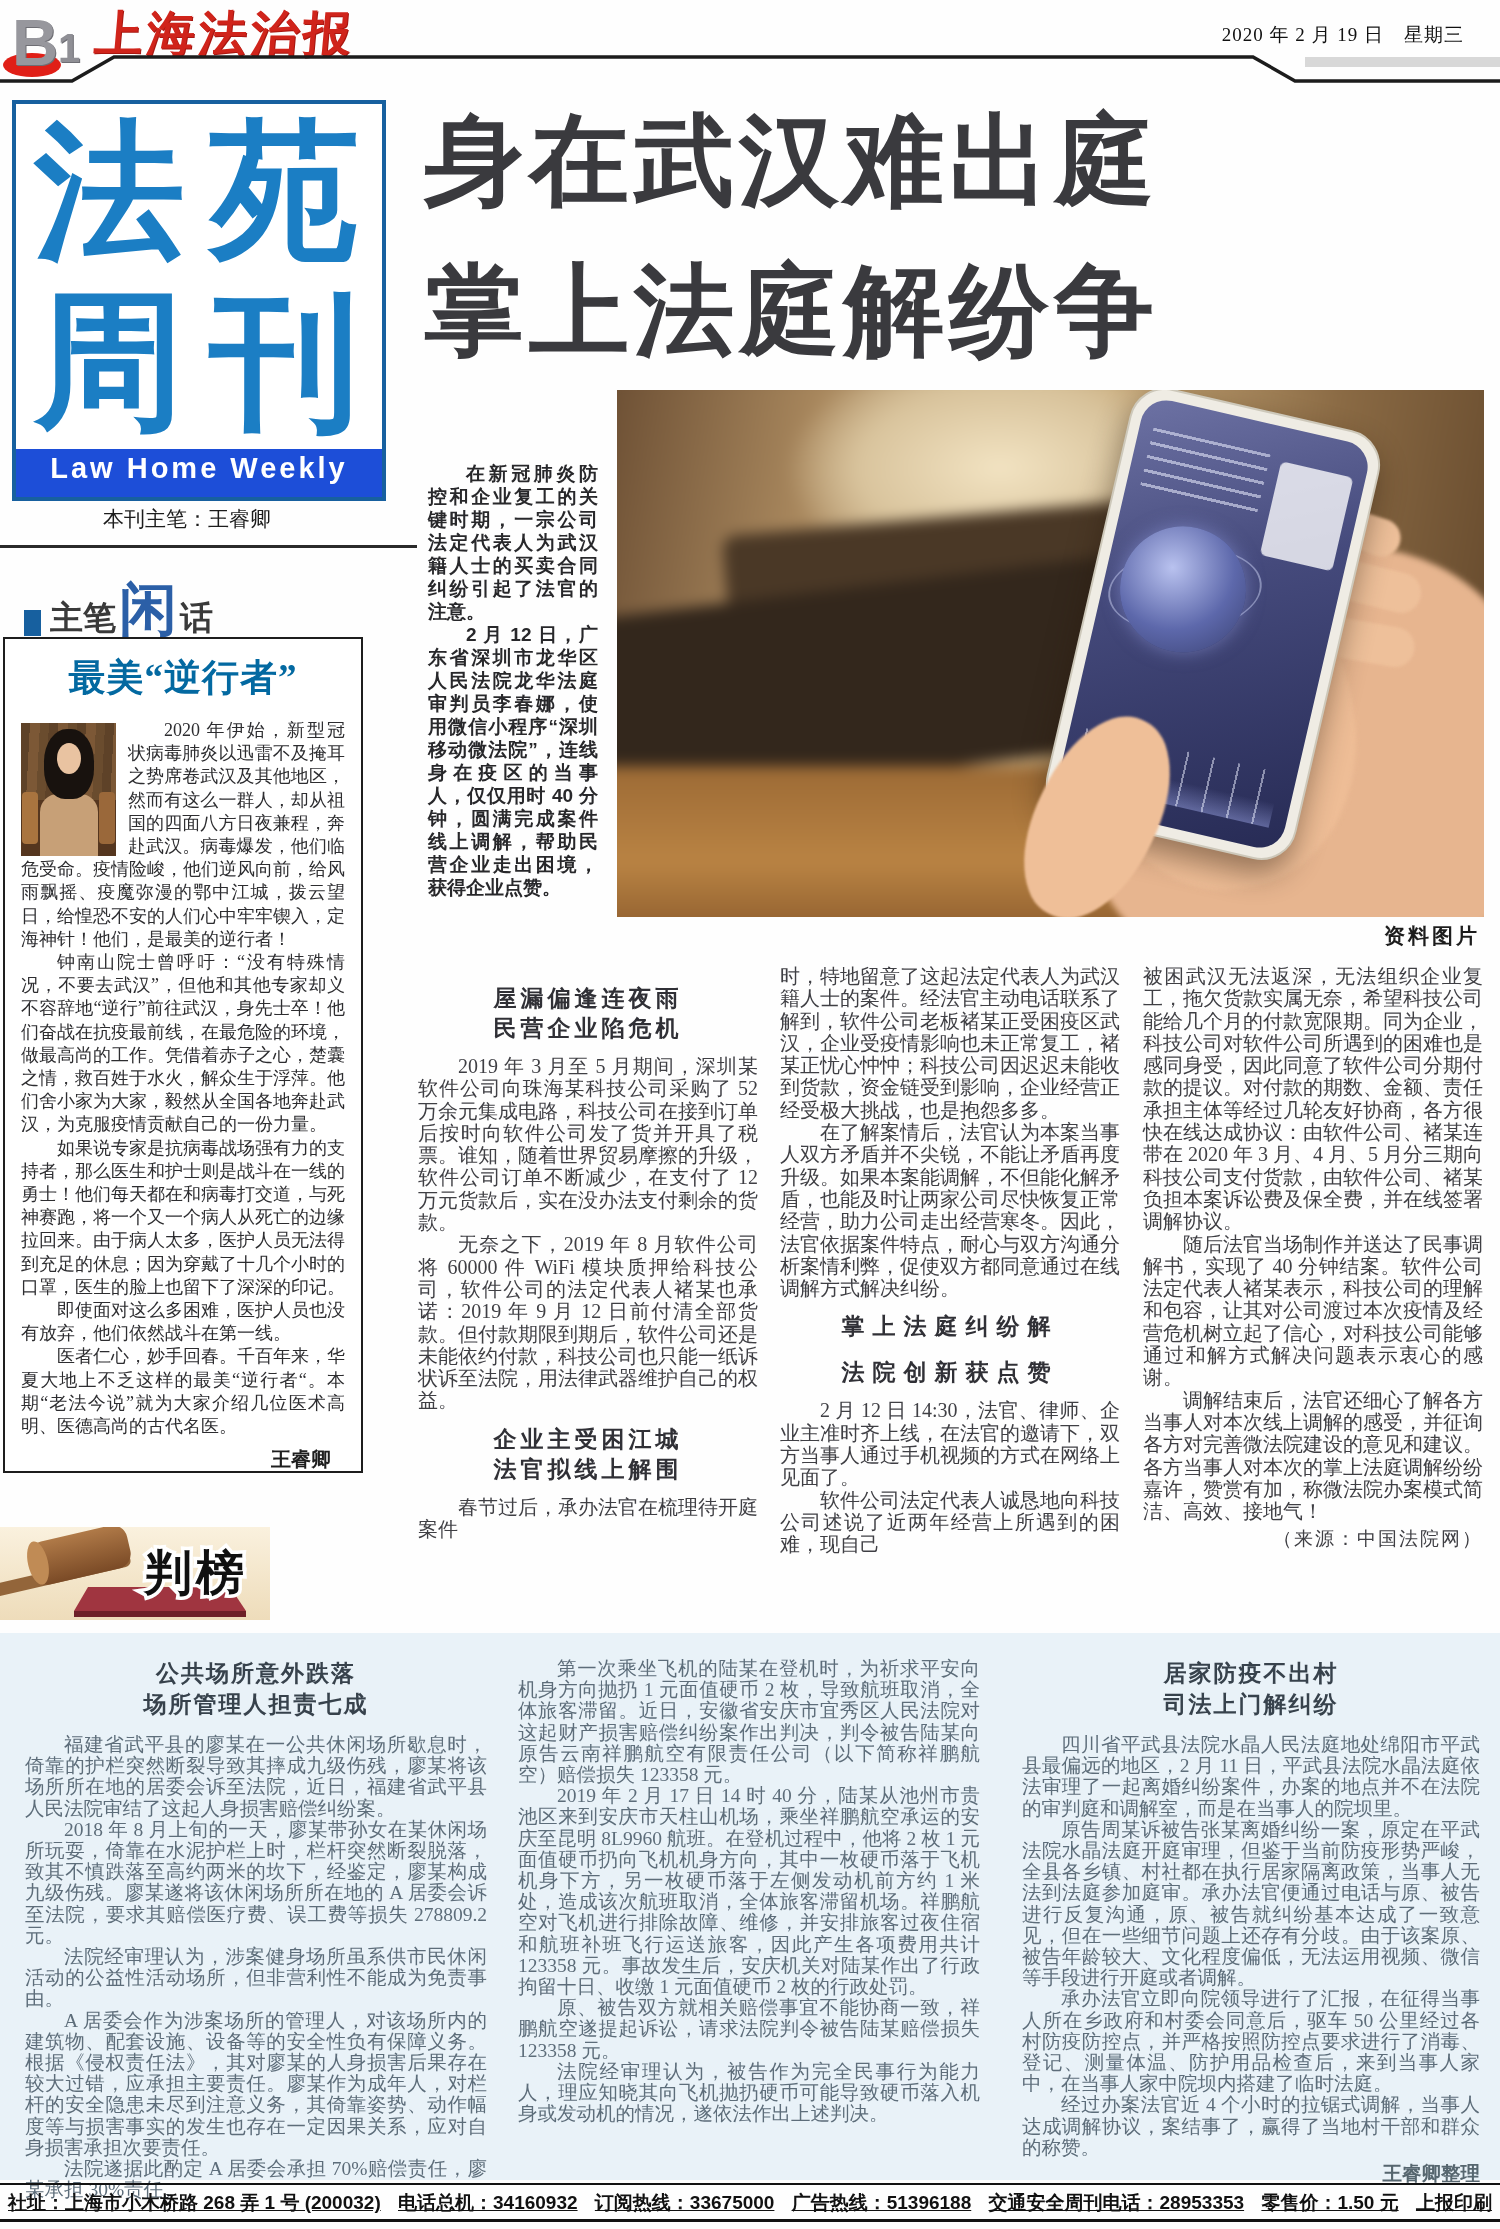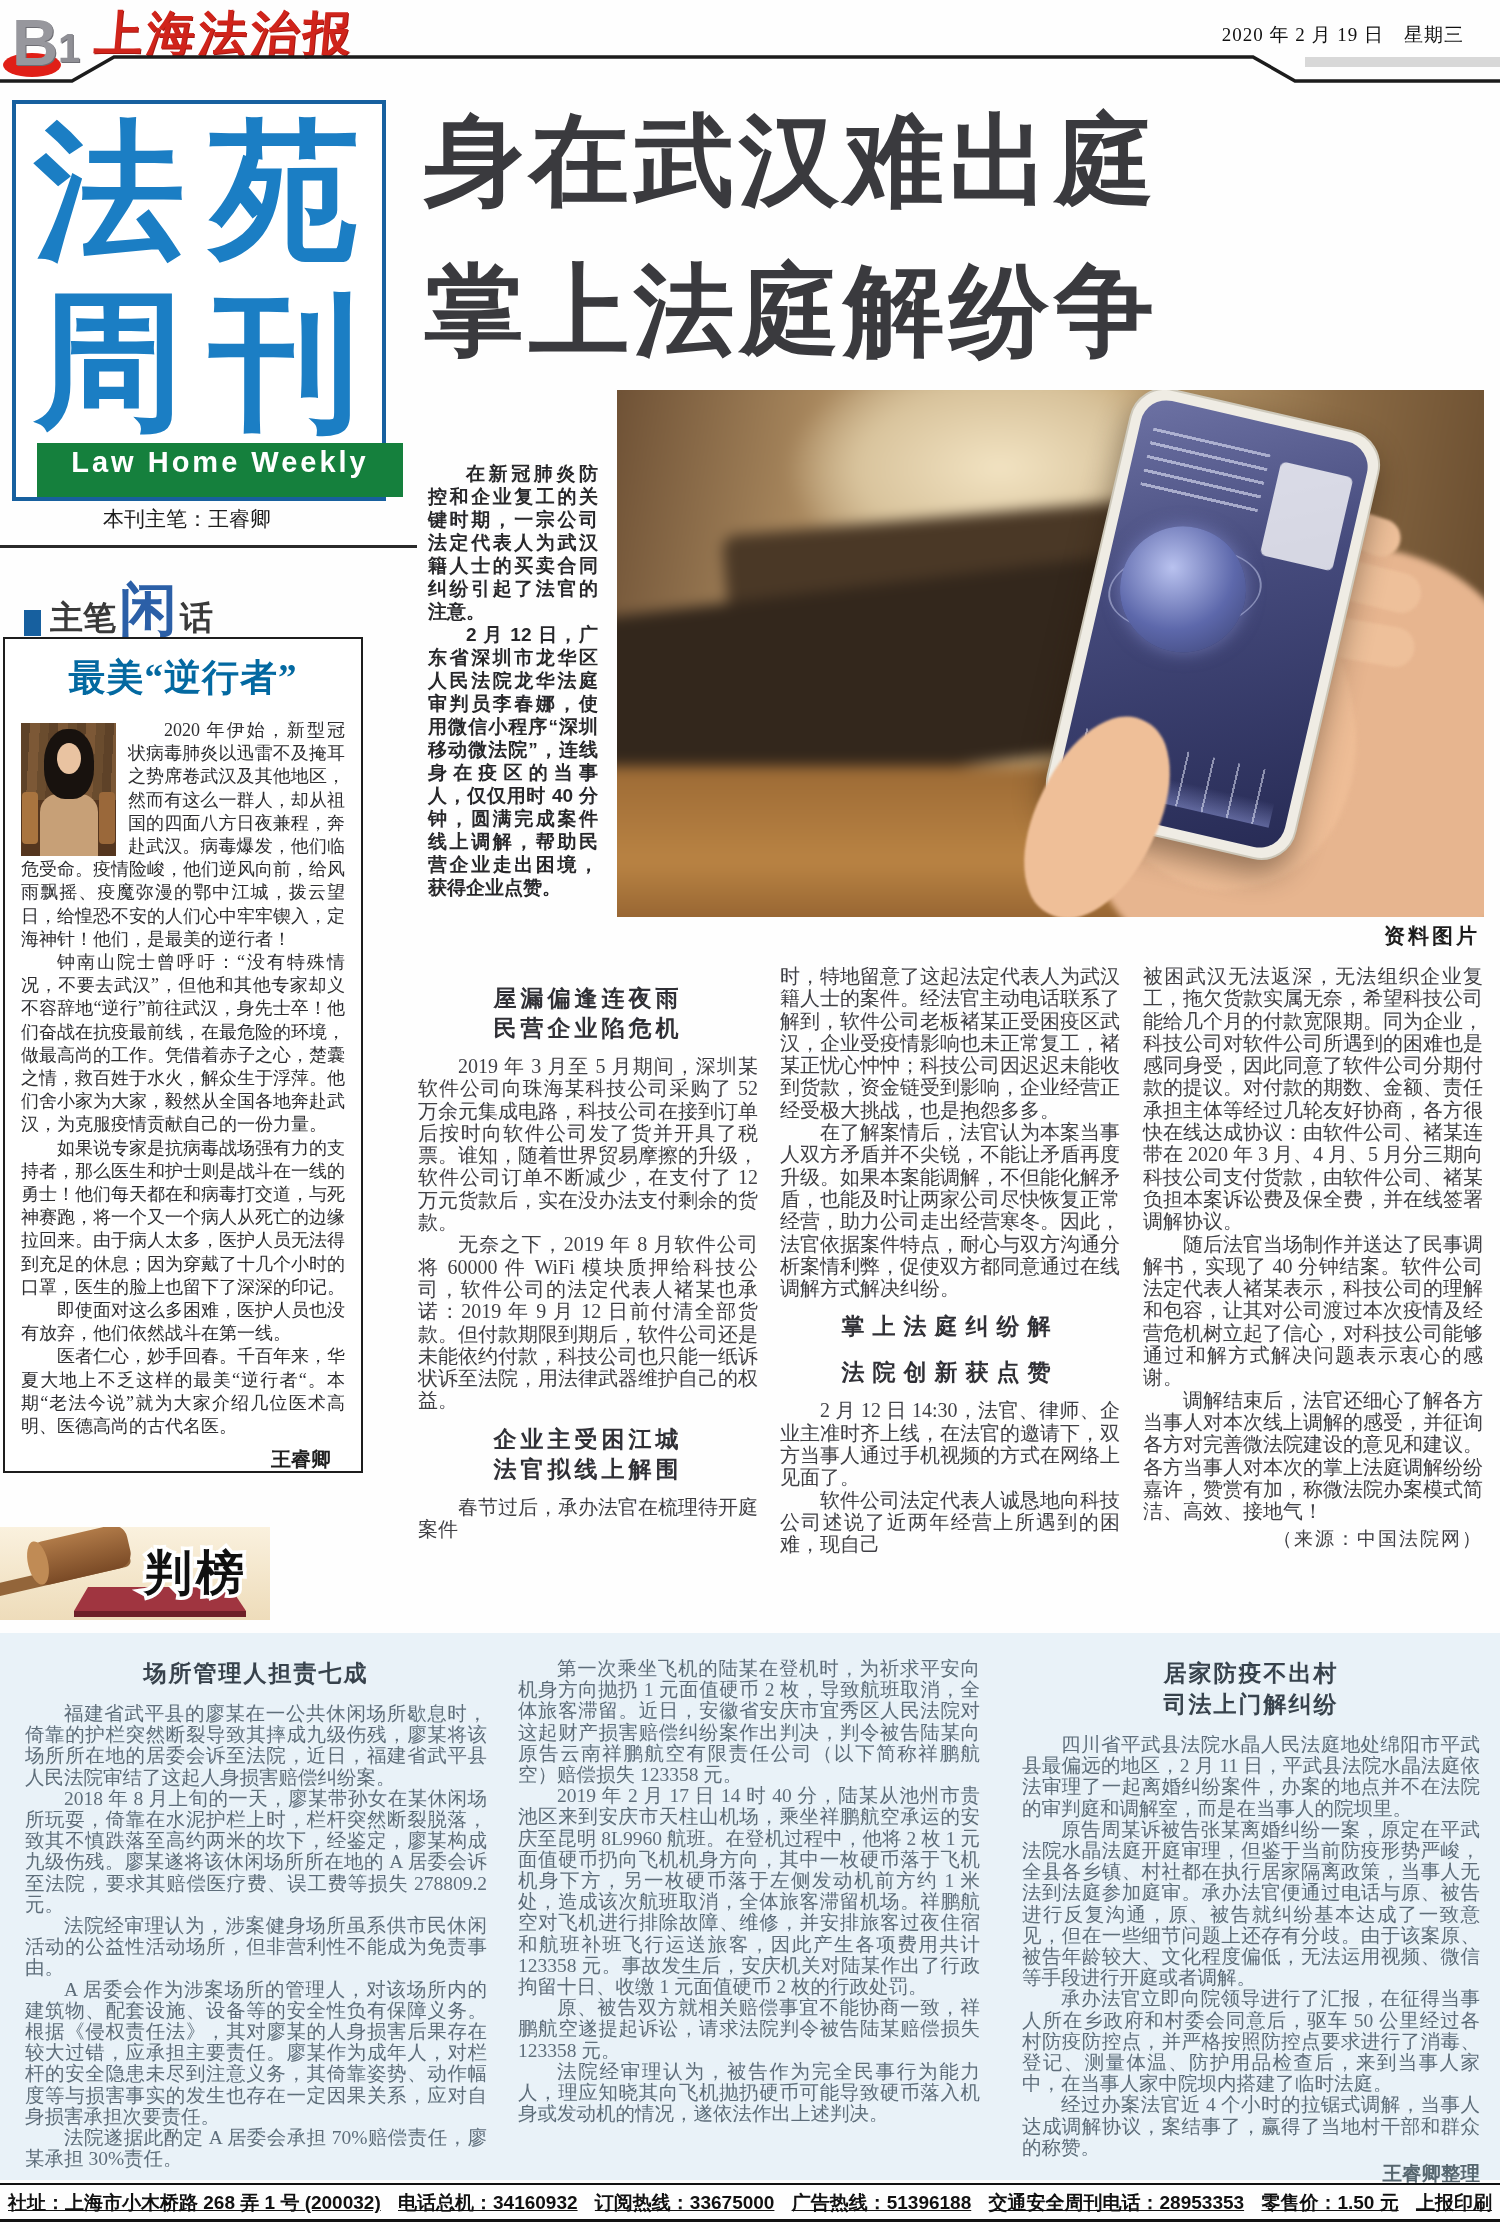--- a/index.html
+++ b/index.html
@@ -18,23 +18,23 @@
   .date-line{top:22px;right:36px;font:19px "Liberation Serif","DejaVu Serif",serif;color:#111;letter-spacing:1px;}
   .head-rule{left:0;top:50px;width:1500px;height:40px;}
   .gray-bar{left:1305px;top:57px;width:195px;height:10px;background:#d8d8d8;}
 
   
   .weekly-box{left:12px;top:100px;width:366px;height:393px;border:4px solid #17609f;background:#fff;}
   .weekly-grid{position:absolute;left:6px;top:2px;width:350px;height:340px;display:grid;
                grid-template-columns:1fr 1fr;grid-template-rows:1fr 1fr;}
   .weekly-grid span{font:900 150px "Liberation Sans","DejaVu Sans",sans-serif;color:#1b7ec4;
                     text-align:center;line-height:170px;}
-  .weekly-band{position:absolute;left:0;bottom:0;width:100%;height:54px;background:#15803d;
+  .weekly-band{position:absolute;left:0;bottom:0;width:100%;height:48px;background:#1d4ed8;
                color:#fff;font:700 29px "Liberation Sans","DejaVu Sans",sans-serif;
-               text-align:center;line-height:38px;letter-spacing:3px;margin-left:21px;}
+               text-align:center;line-height:38px;letter-spacing:3px;}
   .editor-line{left:4px;top:505px;width:366px;text-align:center;font:21px "Liberation Serif",serif;color:#1c1c1c;}
   .left-rule{left:0;top:545px;width:417px;height:3px;background:#2a2a2a;}
 
   
   .essay-head{left:0;top:580px;height:56px;display:flex;align-items:flex-end;padding-left:24px;}
   .eh-square{width:17px;height:26px;background:#17609f;margin-right:9px;}
   .eh-pre,.eh-post{font:700 33px "Liberation Serif",serif;color:#3a3a3a;line-height:36px;}
   .eh-big{font:700 58px "Liberation Serif",serif;color:#2b5fa7;line-height:52px;margin:0 3px;}
   .essay-box{left:3px;top:637px;width:360px;height:836px;border:2.5px solid #1d1d1d;background:#fff;
              box-sizing:border-box;padding:6px 16px 0 16px;}
@@ -257,20 +257,21 @@
     <rect x="-8" y="42" width="140" height="13" rx="6" transform="rotate(-13 60 48)" fill="#93653a"></rect>
     <rect x="30" y="6" width="100" height="44" rx="15" transform="rotate(-13 80 28)" fill="url(#ghead)"></rect>
     <ellipse cx="38" cy="36" rx="10" ry="22" transform="rotate(-13 38 36)" fill="#c08b55"></ellipse>
     <text x="144" y="62" font-family="Liberation Sans, sans-serif" font-size="48" font-weight="900" fill="#101010" stroke="#ffffff" stroke-width="7" paint-order="stroke" letter-spacing="4">判榜</text>
   </svg>
 
   <div class="abs blue-bg"></div>
 
   <div class="abs vcol vcolA">
     <div class="vtitle">
+      <div>公共场所意外跌落</div>
       <div>场所管理人担责七成</div>
     </div>
     <p class="vp">福建省武平县的廖某在一公共休闲场所歇息时，倚靠的护栏突然断裂导致其摔成九级伤残，廖某将该场所所在地的居委会诉至法院，近日，福建省武平县人民法院审结了这起人身损害赔偿纠纷案。</p>
     <p class="vp">2018 年 8 月上旬的一天，廖某带孙女在某休闲场所玩耍，倚靠在水泥护栏上时，栏杆突然断裂脱落，致其不慎跌落至高约两米的坎下，经鉴定，廖某构成九级伤残。廖某遂将该休闲场所所在地的 A 居委会诉至法院，要求其赔偿医疗费、误工费等损失 278809.2 元。</p>
     <p class="vp">法院经审理认为，涉案健身场所虽系供市民休闲活动的公益性活动场所，但非营利性不能成为免责事由。</p>
     <p class="vp">A 居委会作为涉案场所的管理人，对该场所内的建筑物、配套设施、设备等的安全性负有保障义务。根据《侵权责任法》，其对廖某的人身损害后果存在较大过错，应承担主要责任。廖某作为成年人，对栏杆的安全隐患未尽到注意义务，其倚靠姿势、动作幅度等与损害事实的发生也存在一定因果关系，应对自身损害承担次要责任。</p>
     <p class="vp">法院遂据此酌定 A 居委会承担 70%赔偿责任，廖某承担 30%责任。</p>
   </div>
 
   <div class="abs vcol vcolB">

